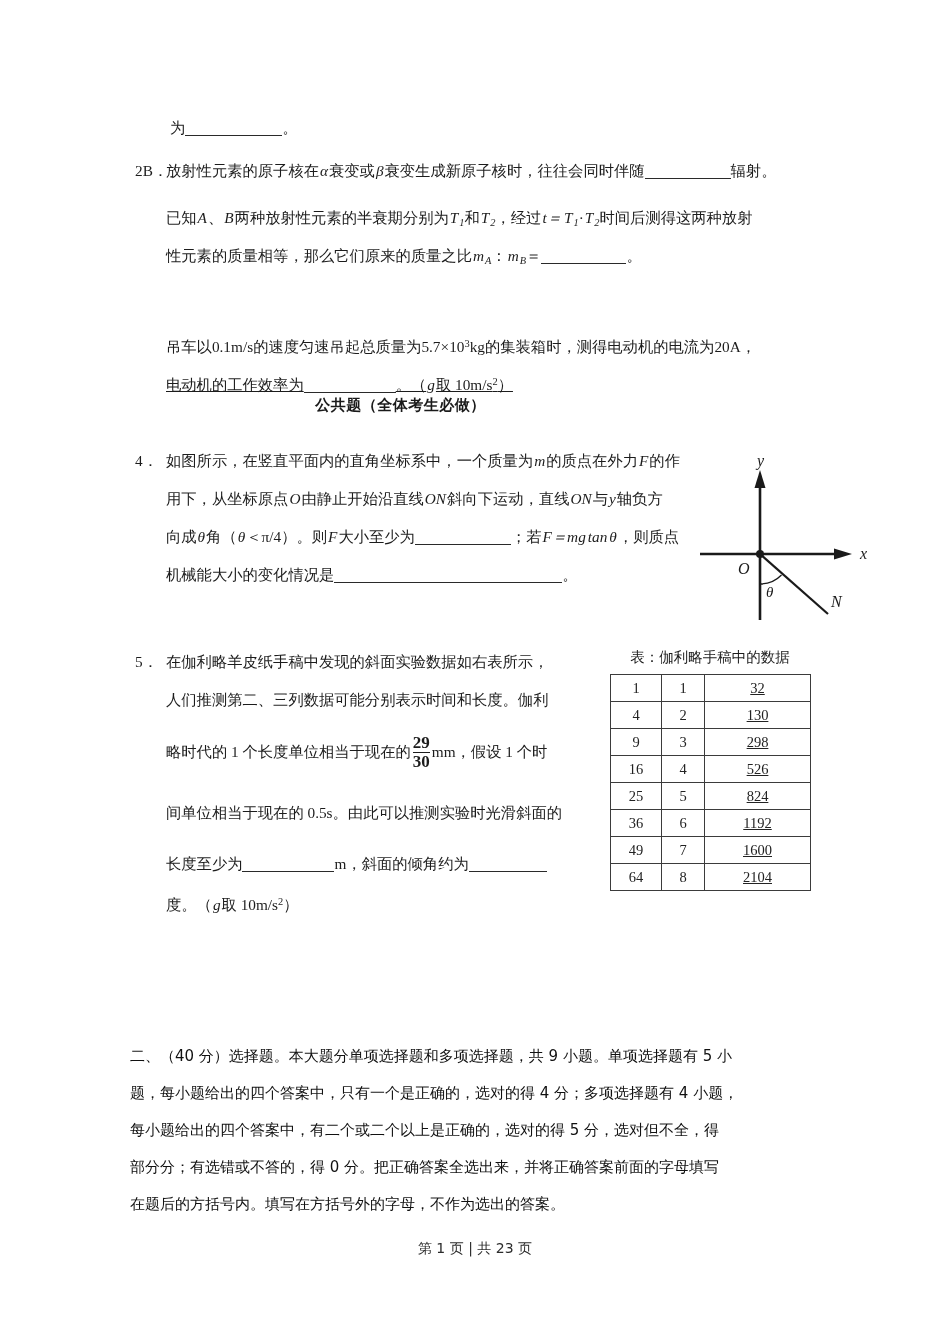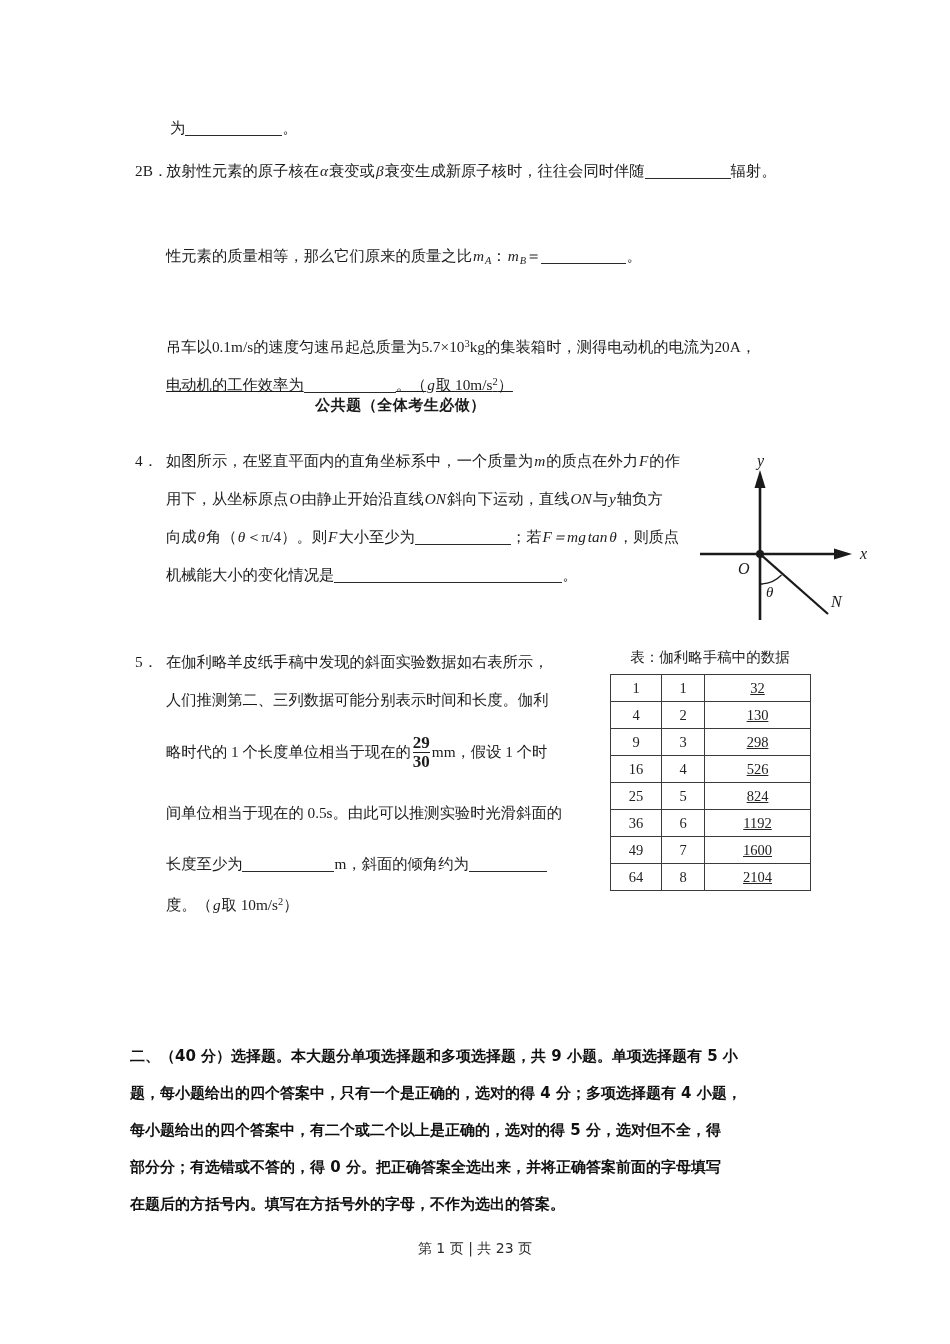--- a/index.html
+++ b/index.html
@@ -117,21 +117,21 @@
     font-size: 17px;
   }
 
   
   .part2 {
     position: absolute;
     left: 130px;
     top: 1038px;
     width: 710px;
     font-family: "DejaVu Sans", "Liberation Sans", sans-serif;
-    font-weight: bold;
+    font-weight: normal;
     font-size: 15px;
     line-height: 37px;
     color: #111;
   }
   .part2 div { white-space: nowrap; }
 
   
   .footer {
     position: absolute;
     left: 0;
@@ -152,20 +152,23 @@
 <div class="page">
 
   <div class="abs qline" style="left:170px; top:104px;">
     <span>为</span><span class="blank" style="width:97px;"></span><span>。</span>
   </div>
 
   <div class="abs qline" style="left:135px; top:147px;">
     <span class="num-label">2B．</span><span>放射性元素的原子核在</span><i class="v">α</i><span>衰变或</span><i class="v">β</i><span>衰变生成新原子核时，往往会同时伴随</span><span class="blank" style="width:86px;"></span><span>辐射。</span>
   </div>
 
+  <div class="abs qline indent" style="left:135px; top:194px;">
+    <span>已知</span><i class="v">A</i><span>、</span><i class="v">B</i><span>两种放射性元素的半衰期分别为</span><i class="v">T</i><span class="sub">1</span><span>和</span><i class="v">T</i><span class="sub">2</span><span>，经过</span><i class="v">t＝</i><i class="v">T</i><span class="sub">1</span><span>·</span><i class="v">T</i><span class="sub">2</span><span>时间后测得这两种放射</span>
+  </div>
 
   <div class="abs qline indent" style="left:135px; top:232px;">
     <span>性元素的质量相等，那么它们原来的质量之比</span><i class="v">m</i><span class="sub">A</span><span>：</span><i class="v">m</i><span class="sub">B</span><span>＝</span><span class="blank" style="width:85px;"></span><span>。</span>
   </div>
 
 
   <div class="abs qline indent" style="left:135px; top:320px;">
     <span>吊车以</span><span>0.1m/s</span><span>的速度匀速吊起总质量为</span><span>5.7×10</span><span class="sup">3</span><span>kg</span><span>的集装箱时，测得电动机的电流为</span><span>20A</span><span>，</span>
   </div>
 

